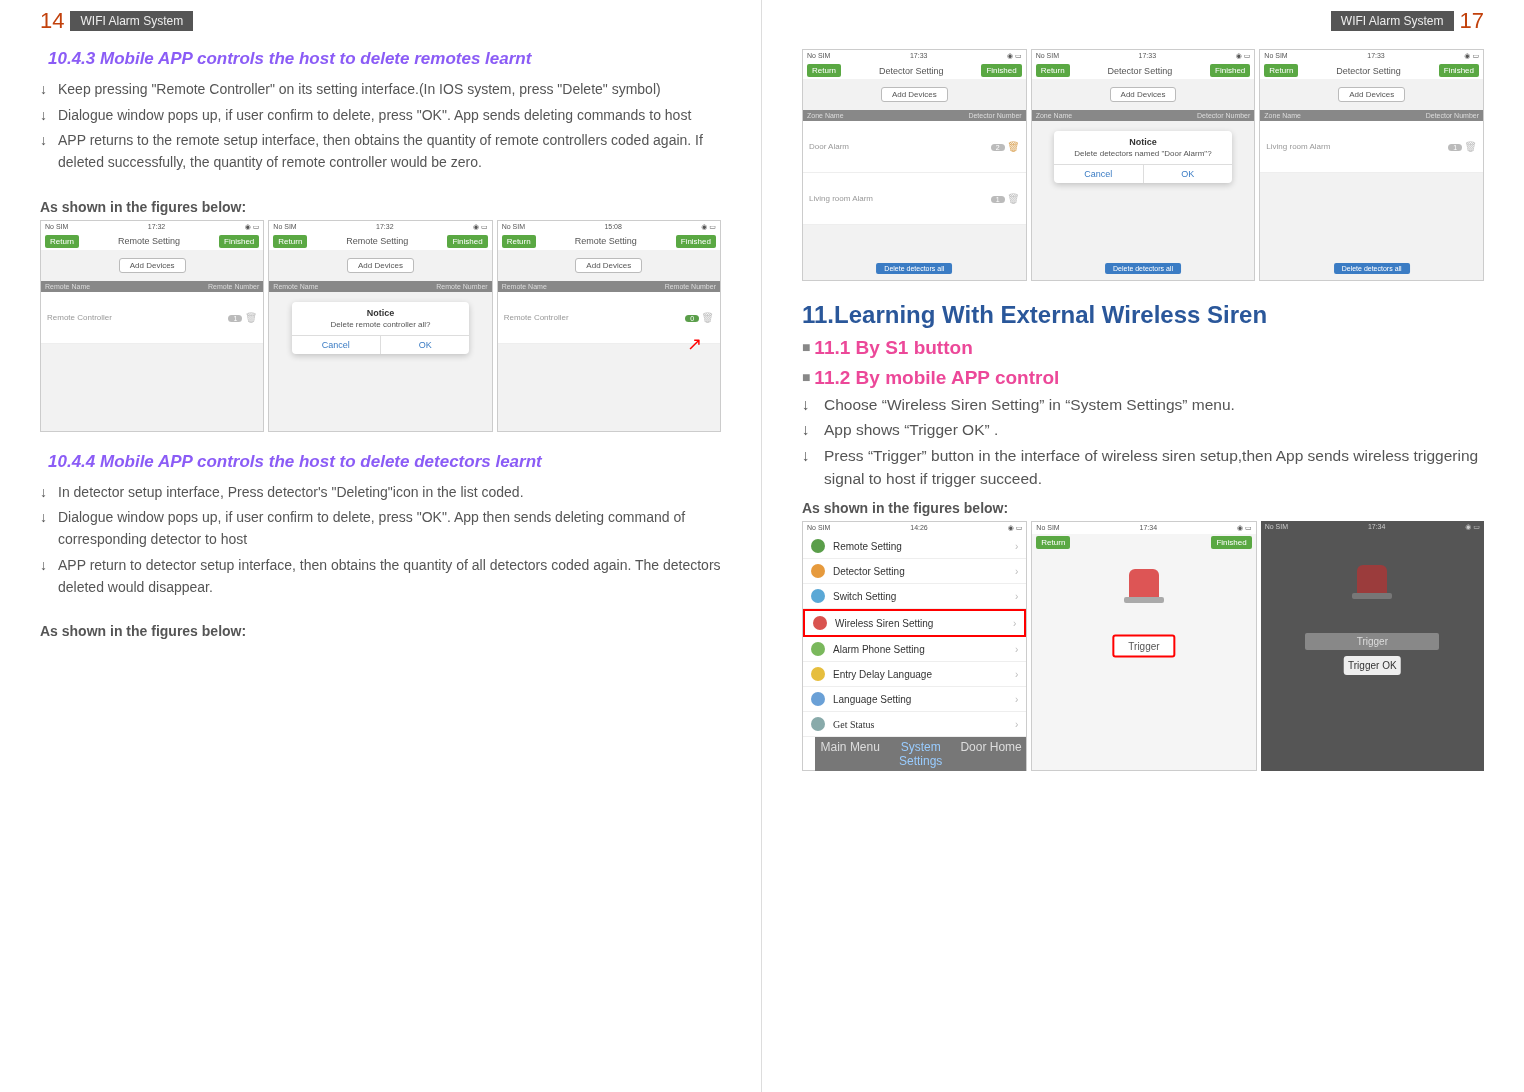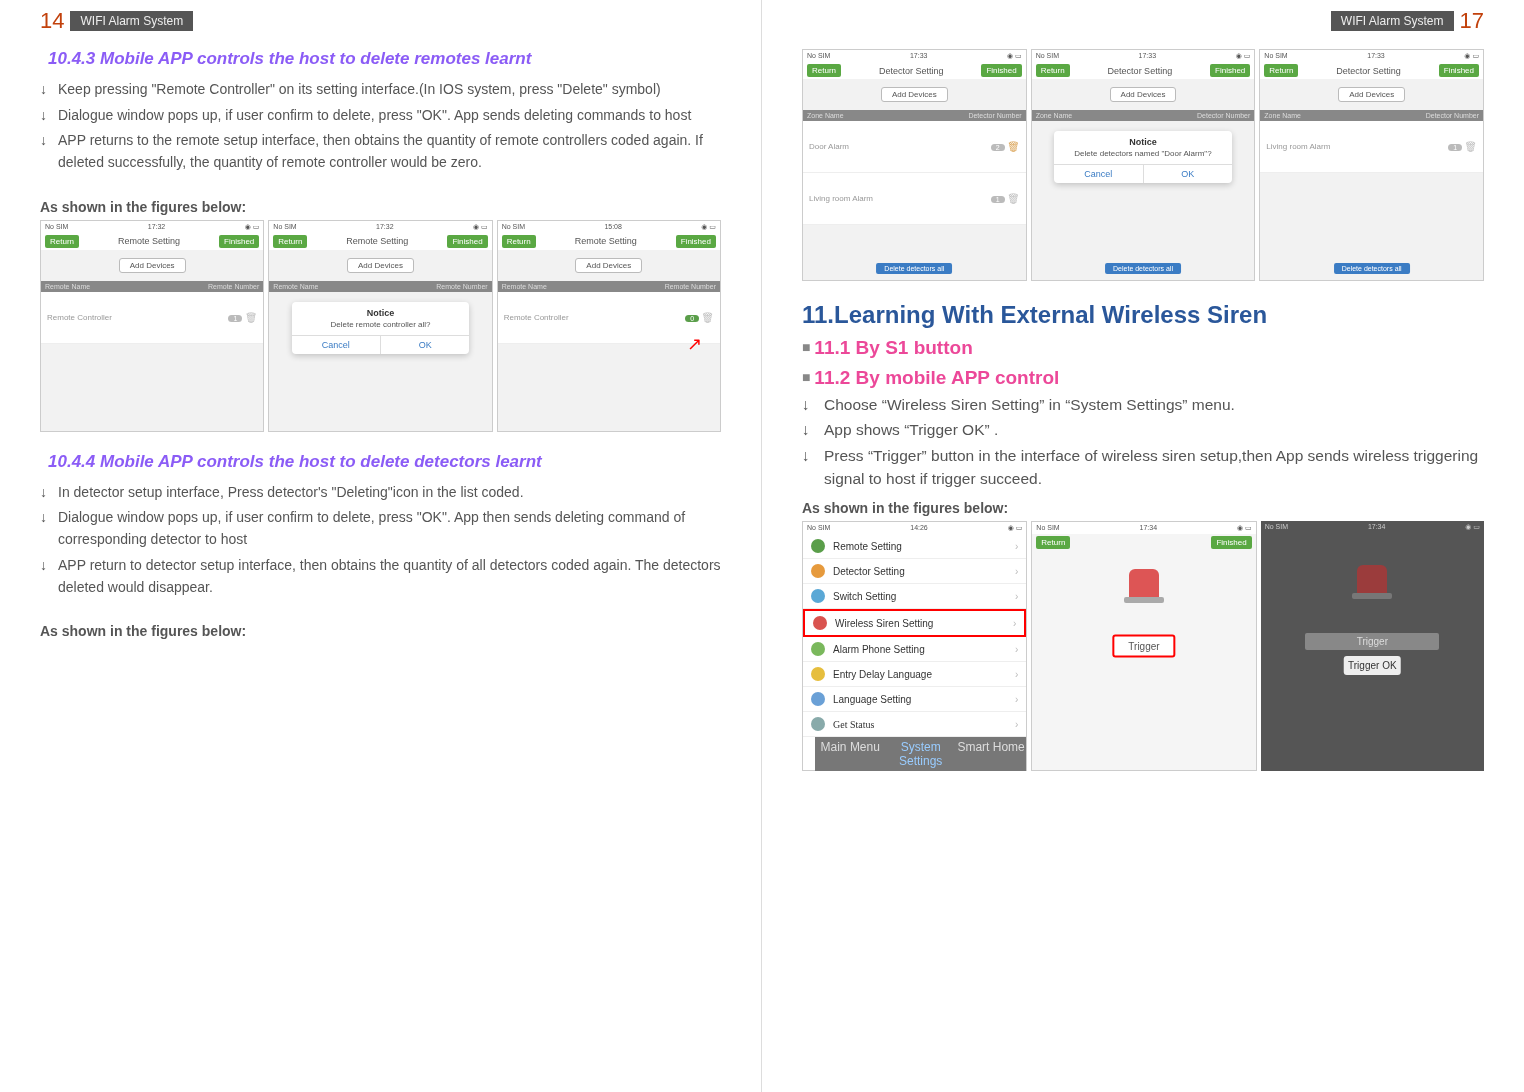--- a/index.html
+++ b/index.html
@@ -572,21 +572,21 @@
             </div>
             <div class="setting-row">
               <span class="icon-dot" style="background: rgb(136, 170, 170);"></span>
               <span style="flex: 1 1 0%; font-family: Liberation Serif, serif;">Get Status</span>
               <span style="color: rgb(187, 187, 187);">›</span>
             </div>
           </div>
         <div class="tab-bar">
           <span>Main Menu</span>
           <span style="color:#9cf">System Settings</span>
-          <span>Smart Home</span>
+          <span>Door Home</span>
         </div>
       </div>
 
       <div class="trigger-phone">
         <div class="phone-status" style="background:#fff">
             <span>No SIM</span>
             <span>17:34</span>
             <span>◉ ▭</span>
           </div>
         <div class="phone-nav" style="background:#f5f5f5">

